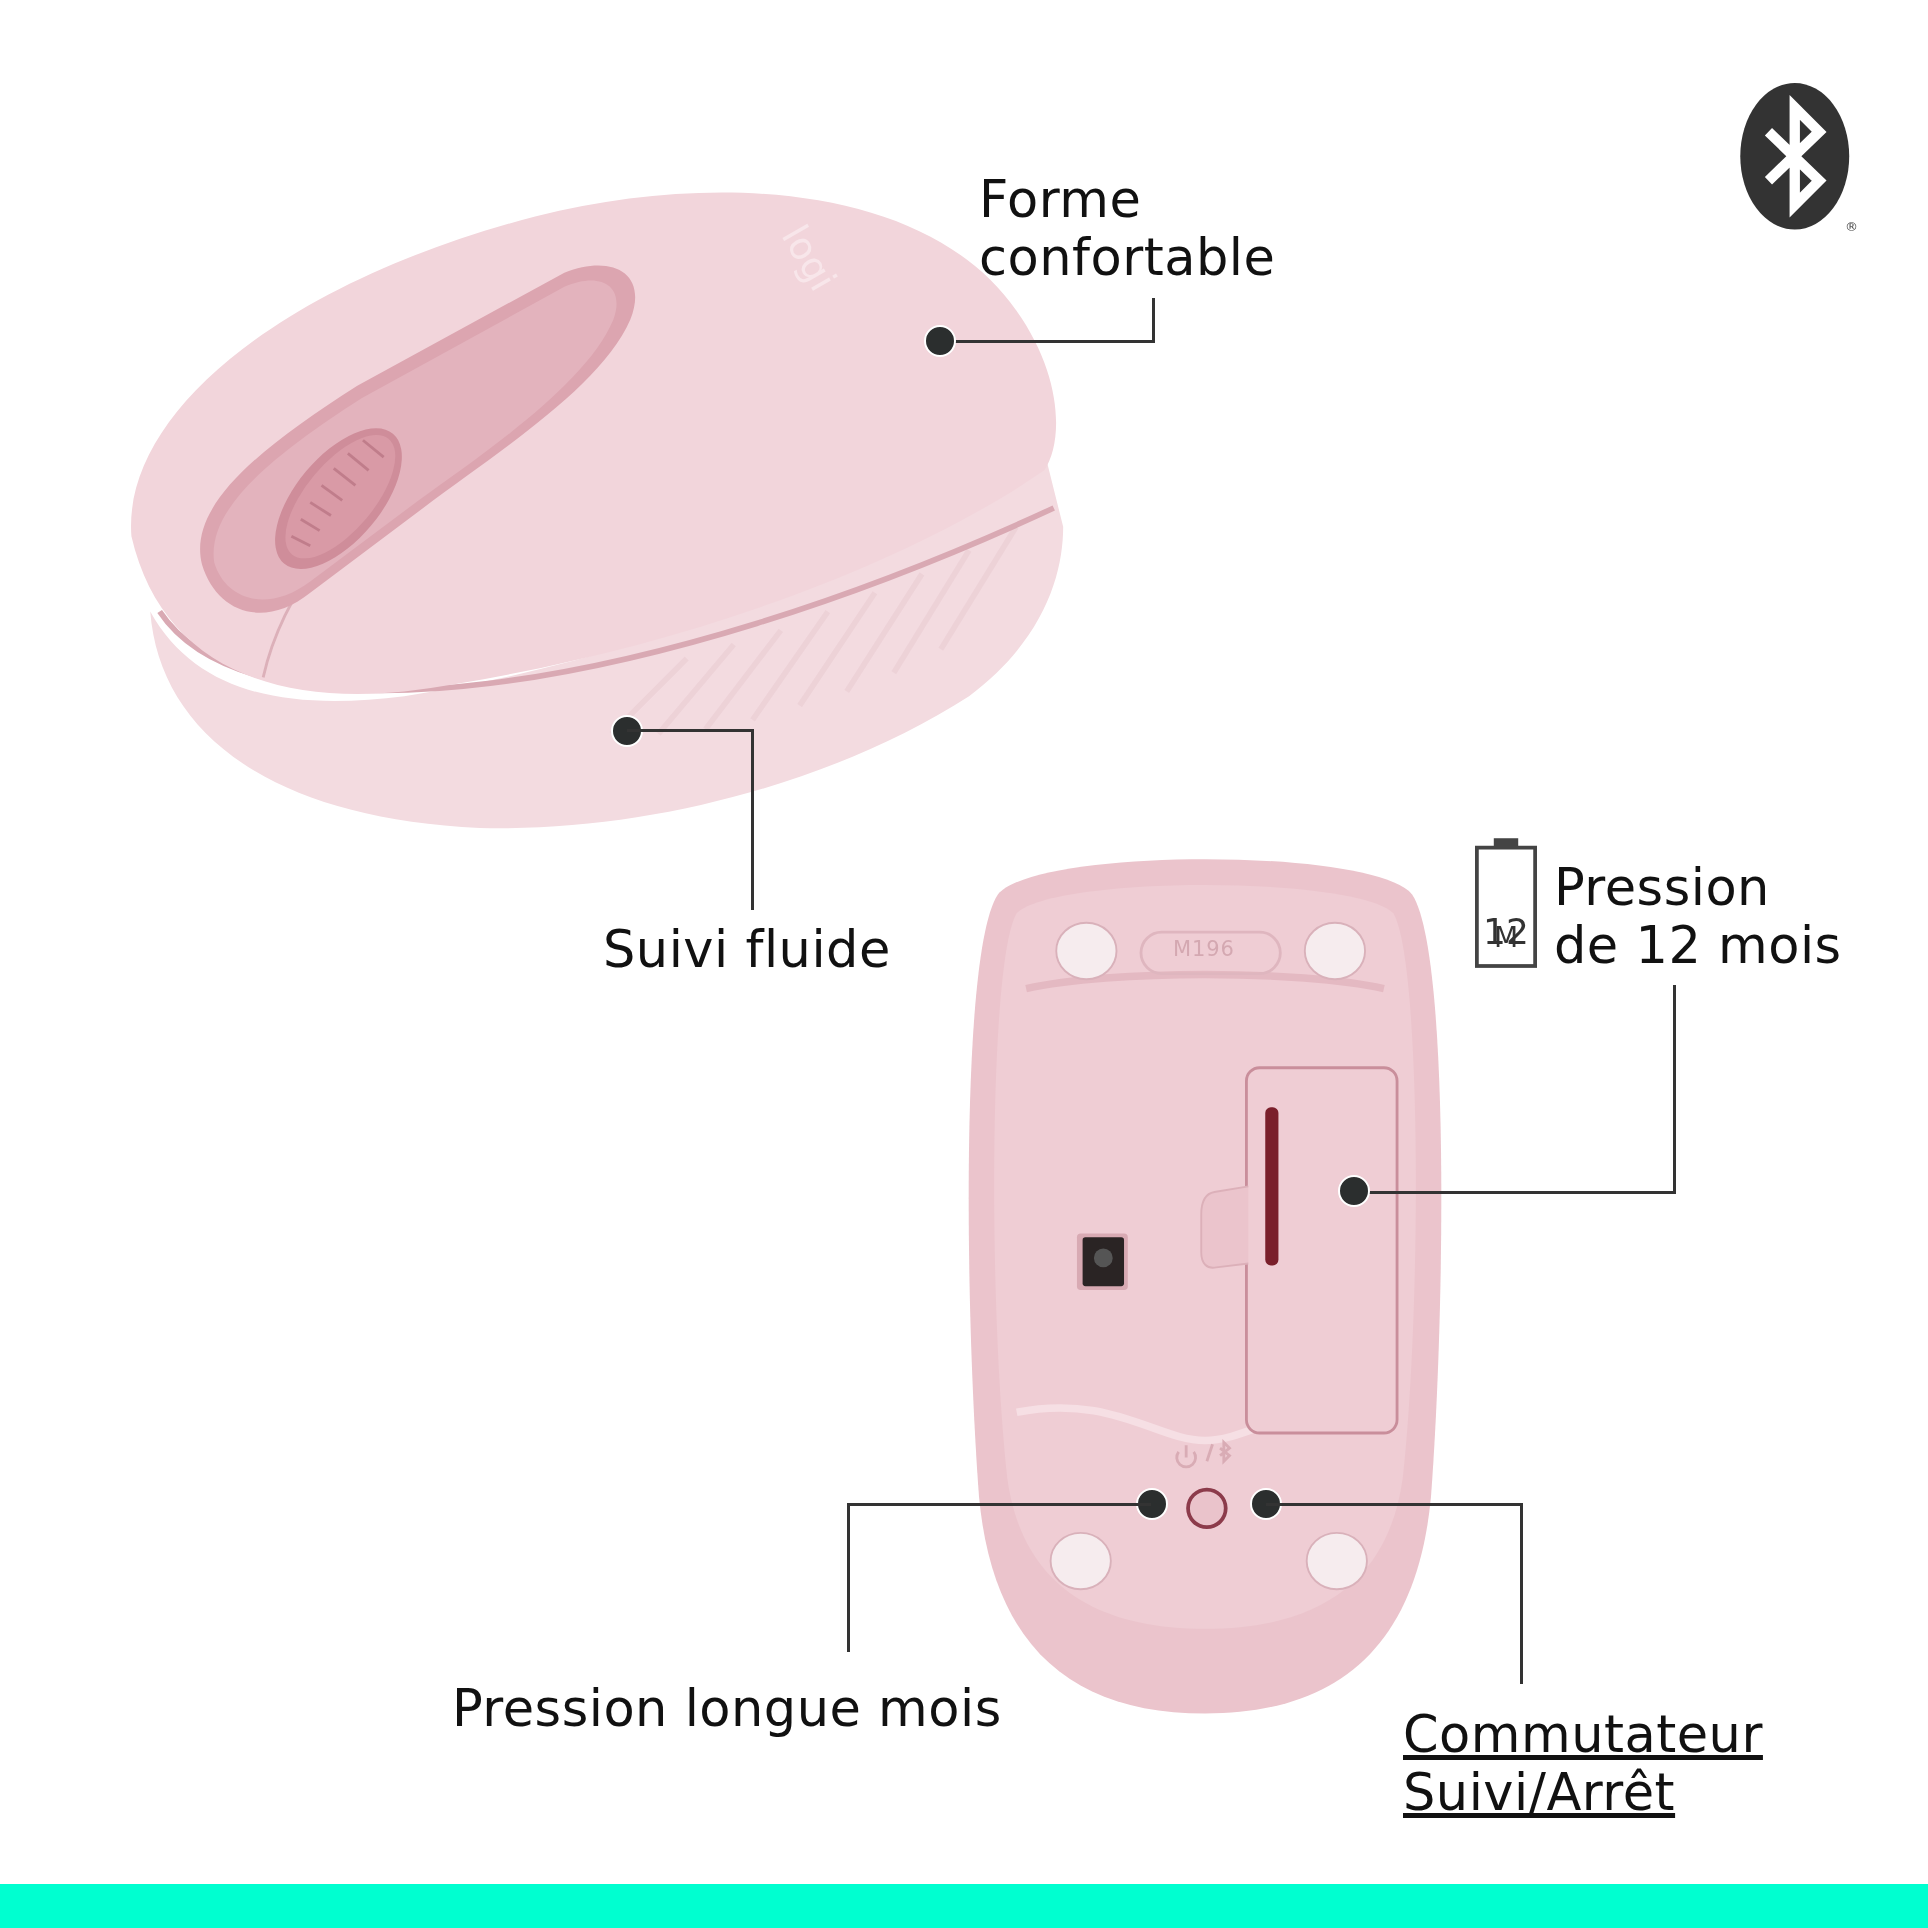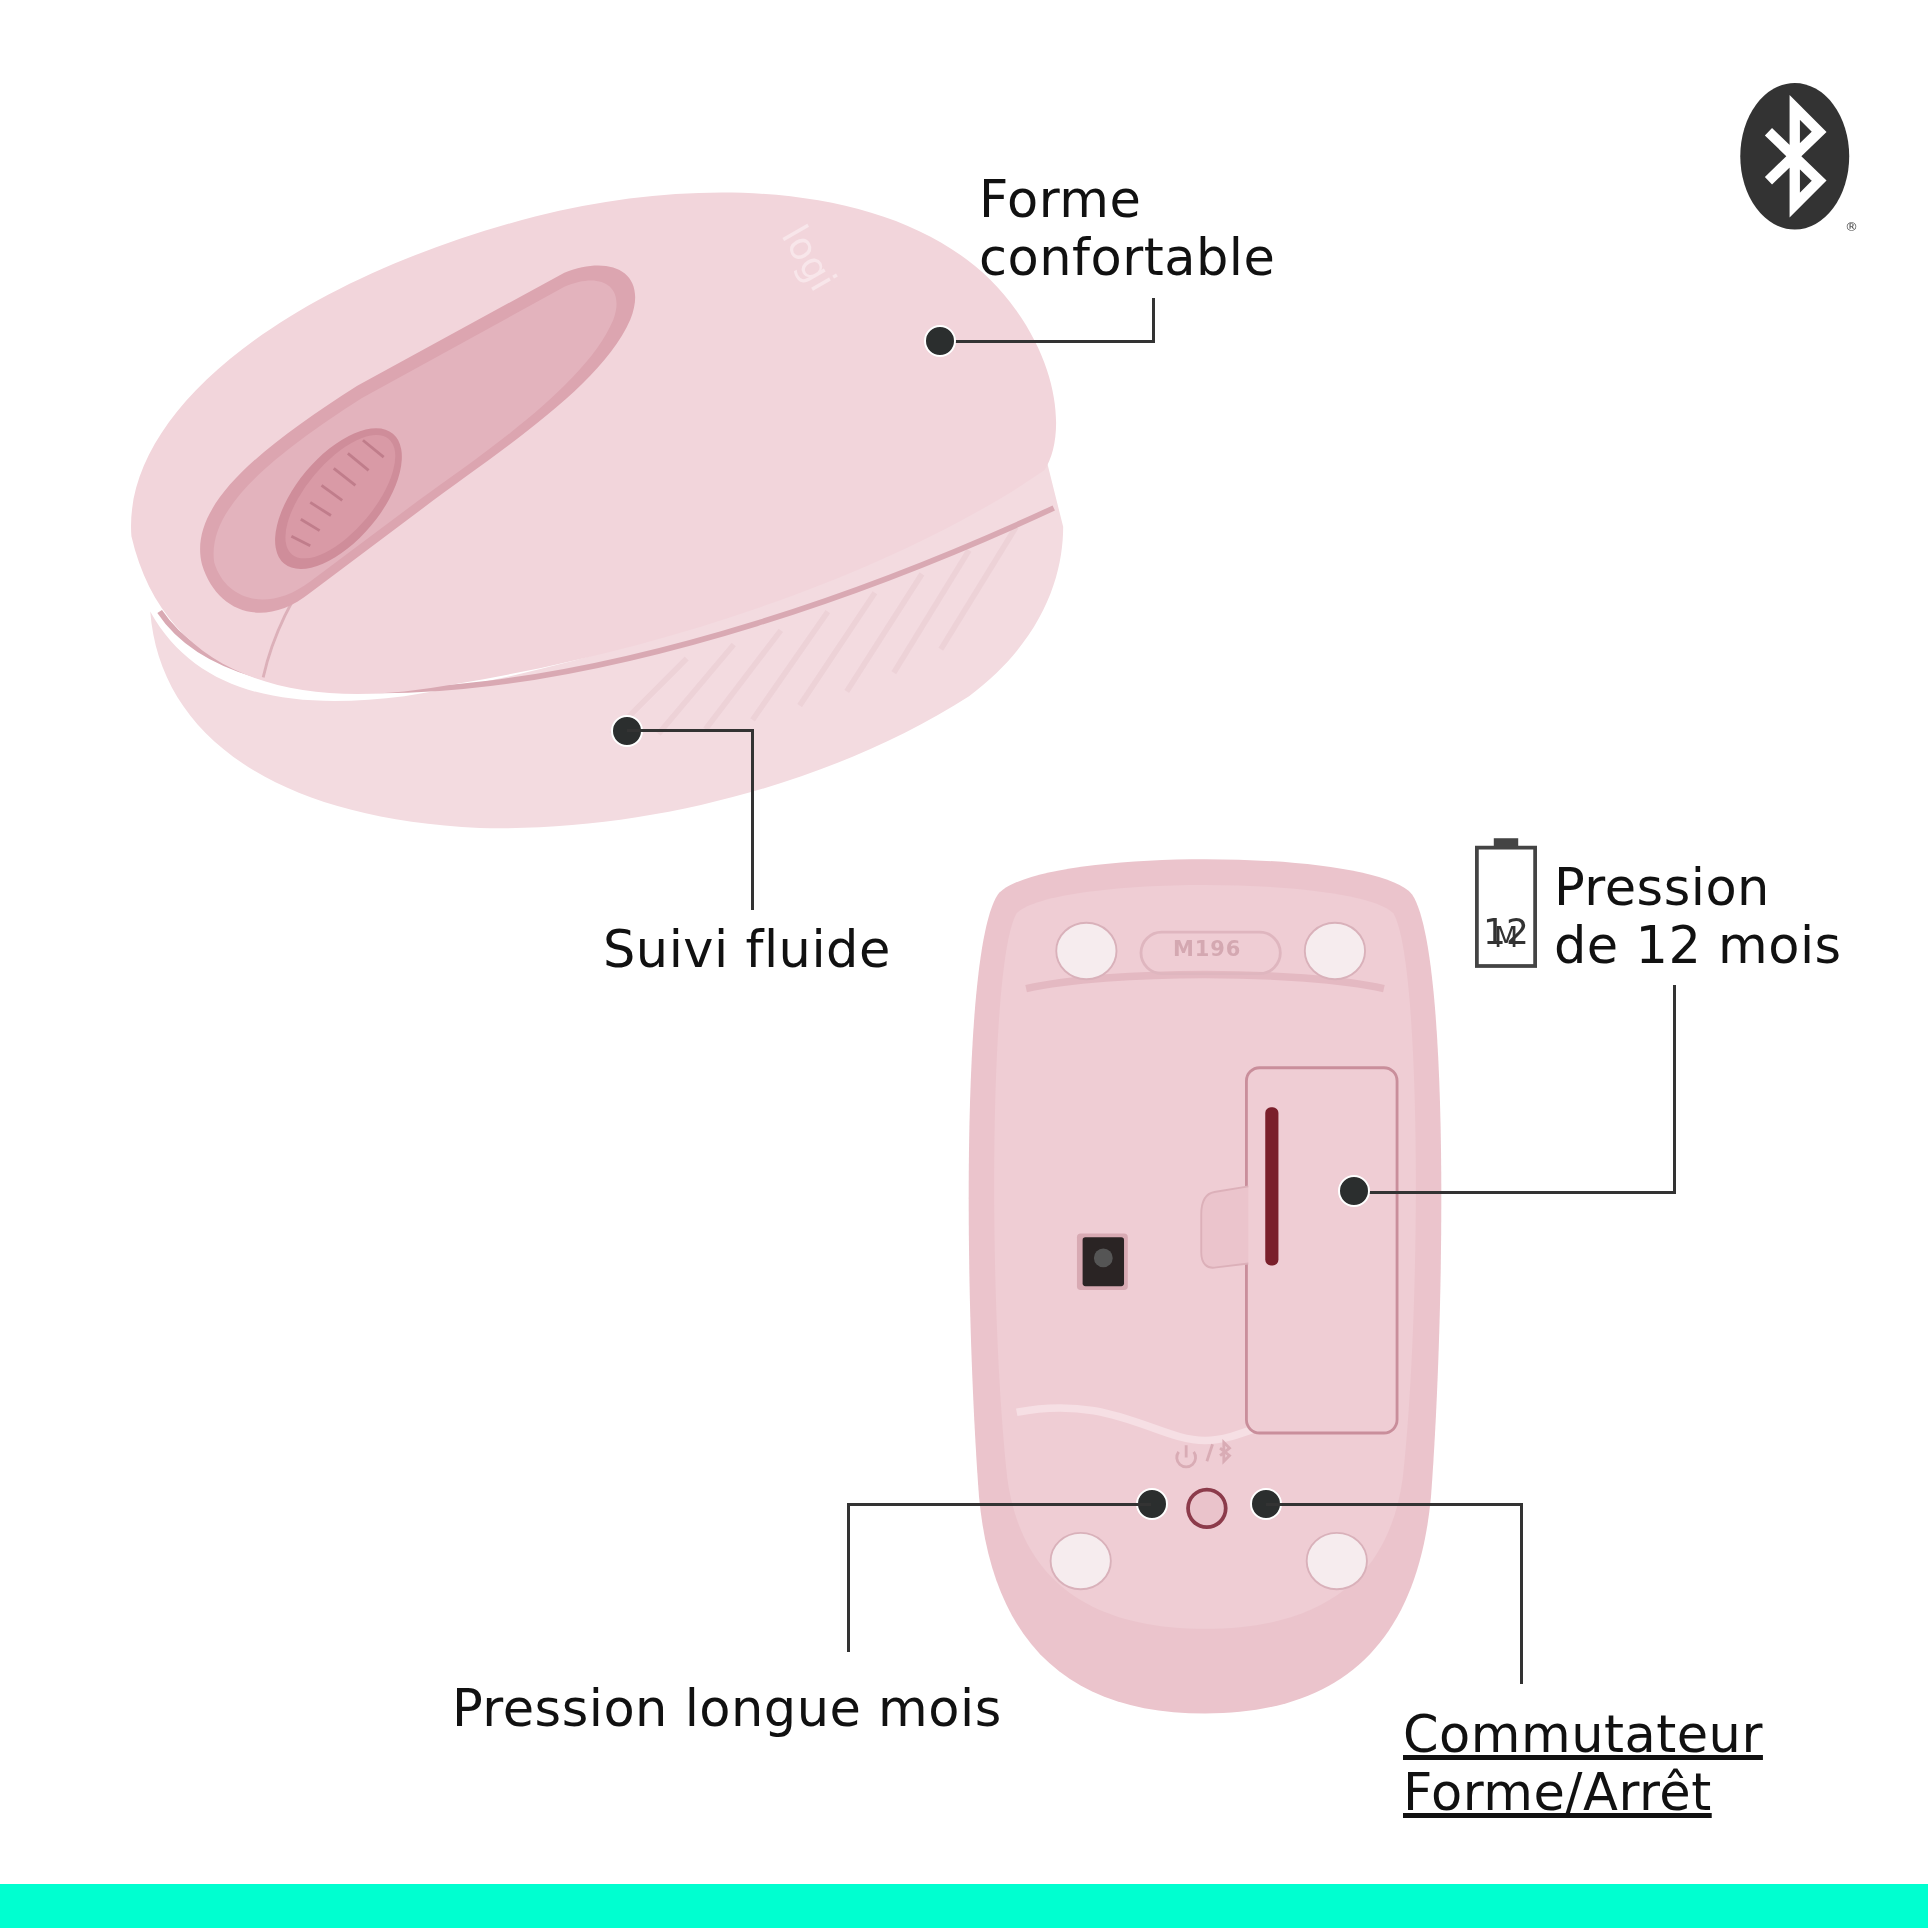--- a/index.html
+++ b/index.html
@@ -81,21 +81,21 @@
 </div>
 <div class="line" style="left:1152px;top:298px;width:2.8px;height:45px;"></div>
 <div class="line" style="left:940px;top:340px;width:215px;height:2.8px;"></div>
 <div class="dot" style="left:940px;top:341px;"></div>
 
 <div class="dot" style="left:627px;top:731px;"></div>
 <div class="line" style="left:627px;top:729px;width:127px;height:2.8px;"></div>
 <div class="line" style="left:751px;top:729px;width:2.8px;height:181px;"></div>
 <div class="label" style="left:603px;top:921px;width:311px;">Suivi fluide</div>
 
-<div class="abs" style="left:960px;top:838px;width:490px;height:885px;font-weight:bold;">
+<div class="abs" style="left:960px;top:838px;width:490px;height:885px;">
   <svg width="490" height="885" viewBox="0 0 520 940">
 
     <path d="M40,60 C80,10 440,10 480,60 C520,120 515,500 500,700 C485,860 400,930 260,930 C120,930 35,860 20,700 C5,500 0,120 40,60 Z" fill="#ebc4cc"></path>
 
     <path d="M60,80 C100,40 420,40 460,80 C490,130 490,500 470,680 C455,790 380,840 260,840 C140,840 65,790 50,680 C30,500 30,130 60,80 Z" fill="#efcdd4"></path>
 
     <path d="M70,160 C160,140 360,140 450,160" fill="none" stroke="#e4b9c2" stroke-width="8"></path>
 
     <path d="M60,610 C160,590 210,640 260,640 C310,640 360,590 460,610" fill="none" stroke="#f6dfe4" stroke-width="8"></path>
 
@@ -149,17 +149,17 @@
 <div class="line" style="left:847px;top:1503px;width:2.8px;height:149px;"></div>
 <div class="label" style="left:452px;top:1680px;width:593px;">
   <div>Pression longue mois</div>
 </div>
 
 <div class="dot" style="left:1266px;top:1504px;"></div>
 <div class="line" style="left:1266px;top:1503px;width:256px;height:2.8px;"></div>
 <div class="line" style="left:1520px;top:1503px;width:2.8px;height:181px;"></div>
 <div class="label" style="left:1403px;top:1706px;width:433px;text-decoration:underline;">
   <div>Commutateur</div>
-  <div>Forme/Arrêt</div>
+  <div>Suivi/Arrêt</div>
 </div>
 
 <div class="bottom-bar" style="background:#00ffd0;"></div>
 
 
 </body></html>

